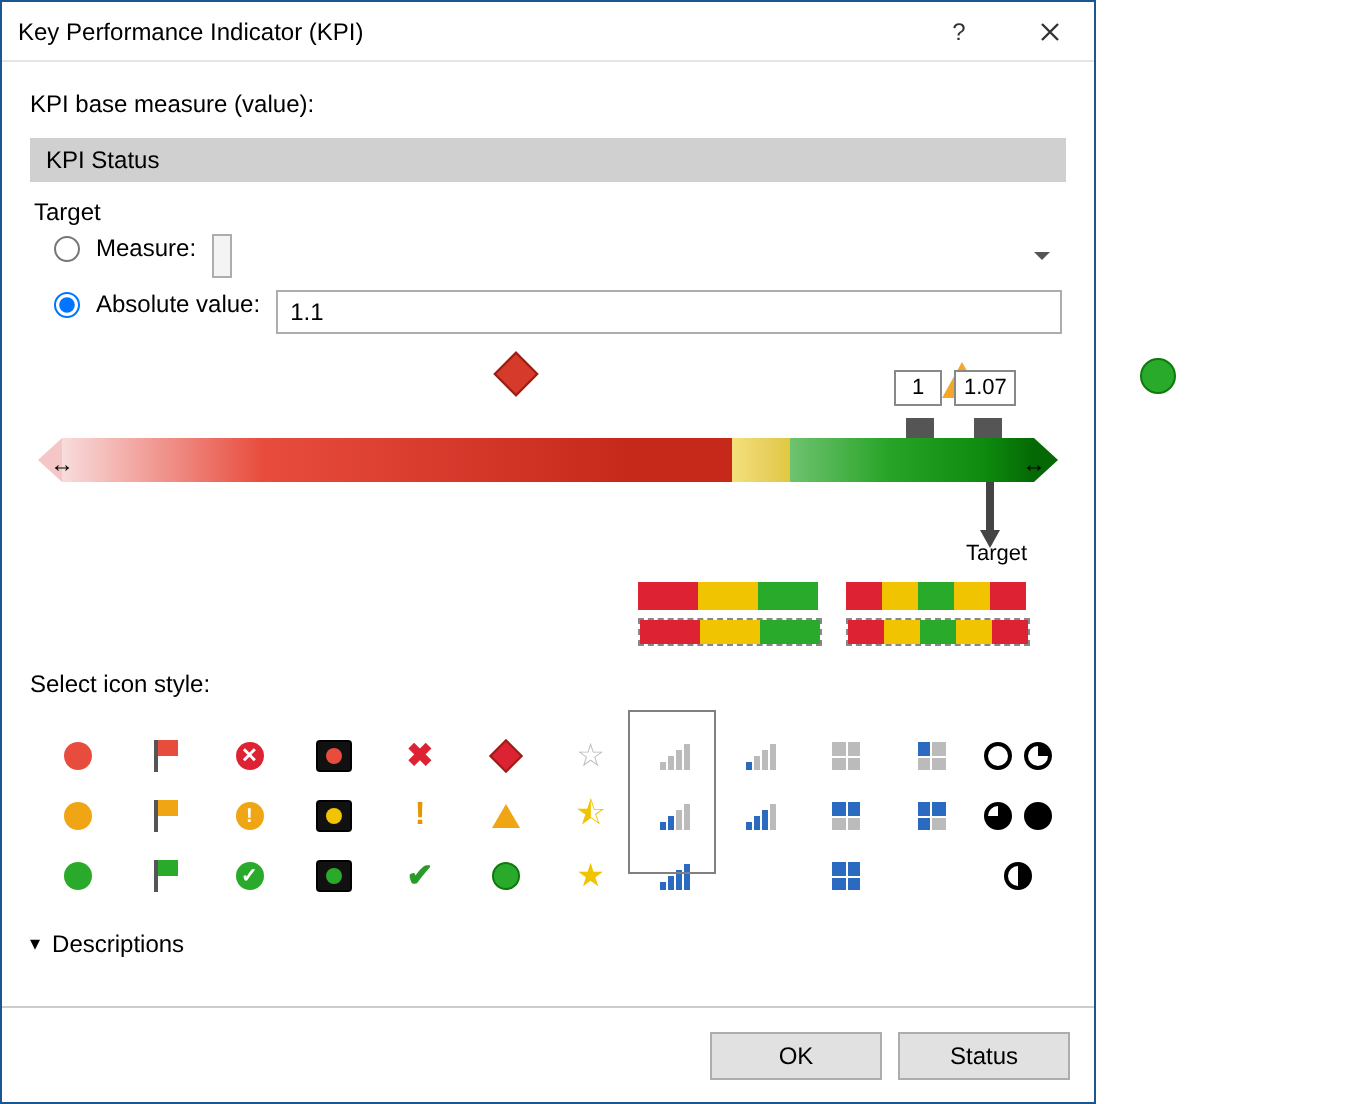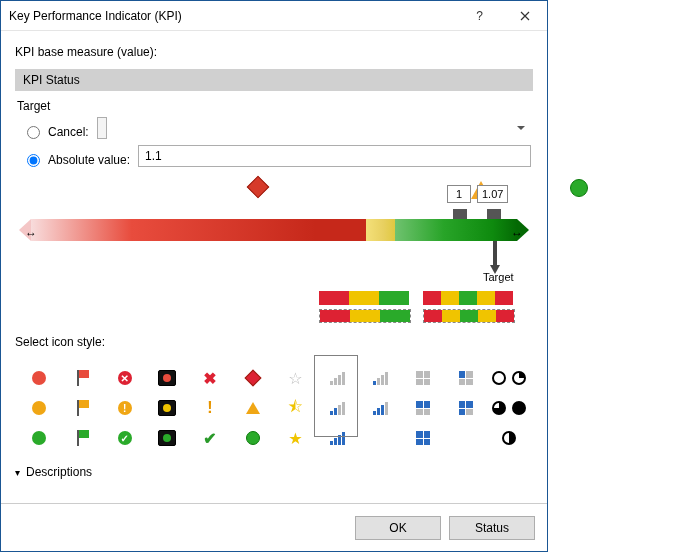--- a/index.html
+++ b/index.html
@@ -22,21 +22,21 @@
   .titlebar .wbtn {
     width: 45px; height: 29px;
     display: flex; align-items: center; justify-content: center;
     color: #333;
   }
   .body {
     flex: 1; padding: 14px 14px 0 14px;
     display: flex; flex-direction: column;
     gap: 6px;
   }
-  .row { display: flex; align-items: flex-end; gap: 8px; }
+  .row { display: flex; align-items: flex-start; gap: 8px; }
   .label { color: #000; }
   select.full {
     flex: 1; height: 22px;
     border: 1px solid #adadad;
     background: #f4f4f4;
     padding: 0 4px;
     appearance: none;
     -webkit-appearance: none;
   }
   .combo-wrap { flex:1; position: relative; }
@@ -200,21 +200,21 @@
 
     <div class="section-header">
       <span>KPI Status</span>
     </div>
 
     <div style="padding:2px 2px 0 2px;">
       <div class="label" style="margin-bottom:4px;">Target</div>
       <div class="row" style="margin-left:8px;">
         <label class="radio">
           <input type="radio" name="target" style="">
-          <span>Cancel:</span>
+          <span>Measure:</span>
         </label>
         <div class="combo-wrap">
           <select class="full"><option></option></select>
         </div>
       </div>
       <div class="row" style="margin-left:8px; margin-top:6px;">
         <label class="radio">
           <input type="radio" name="target" checked="" style="">
           <span>Absolute value:</span>
         </label>

